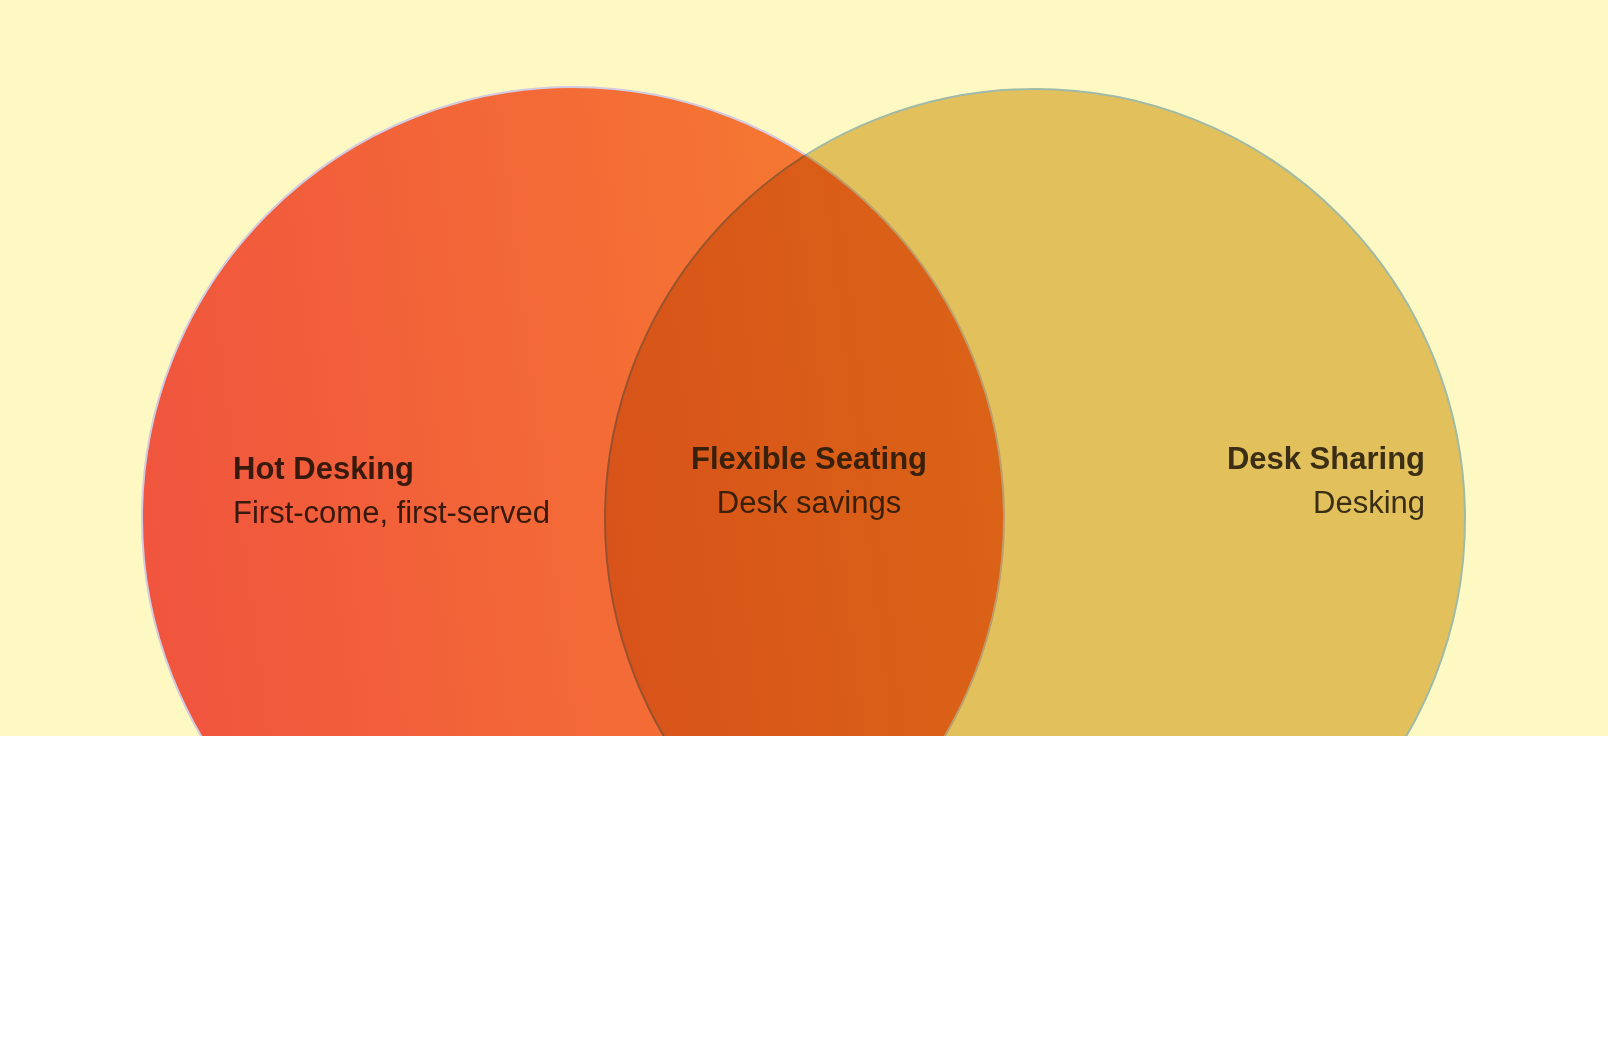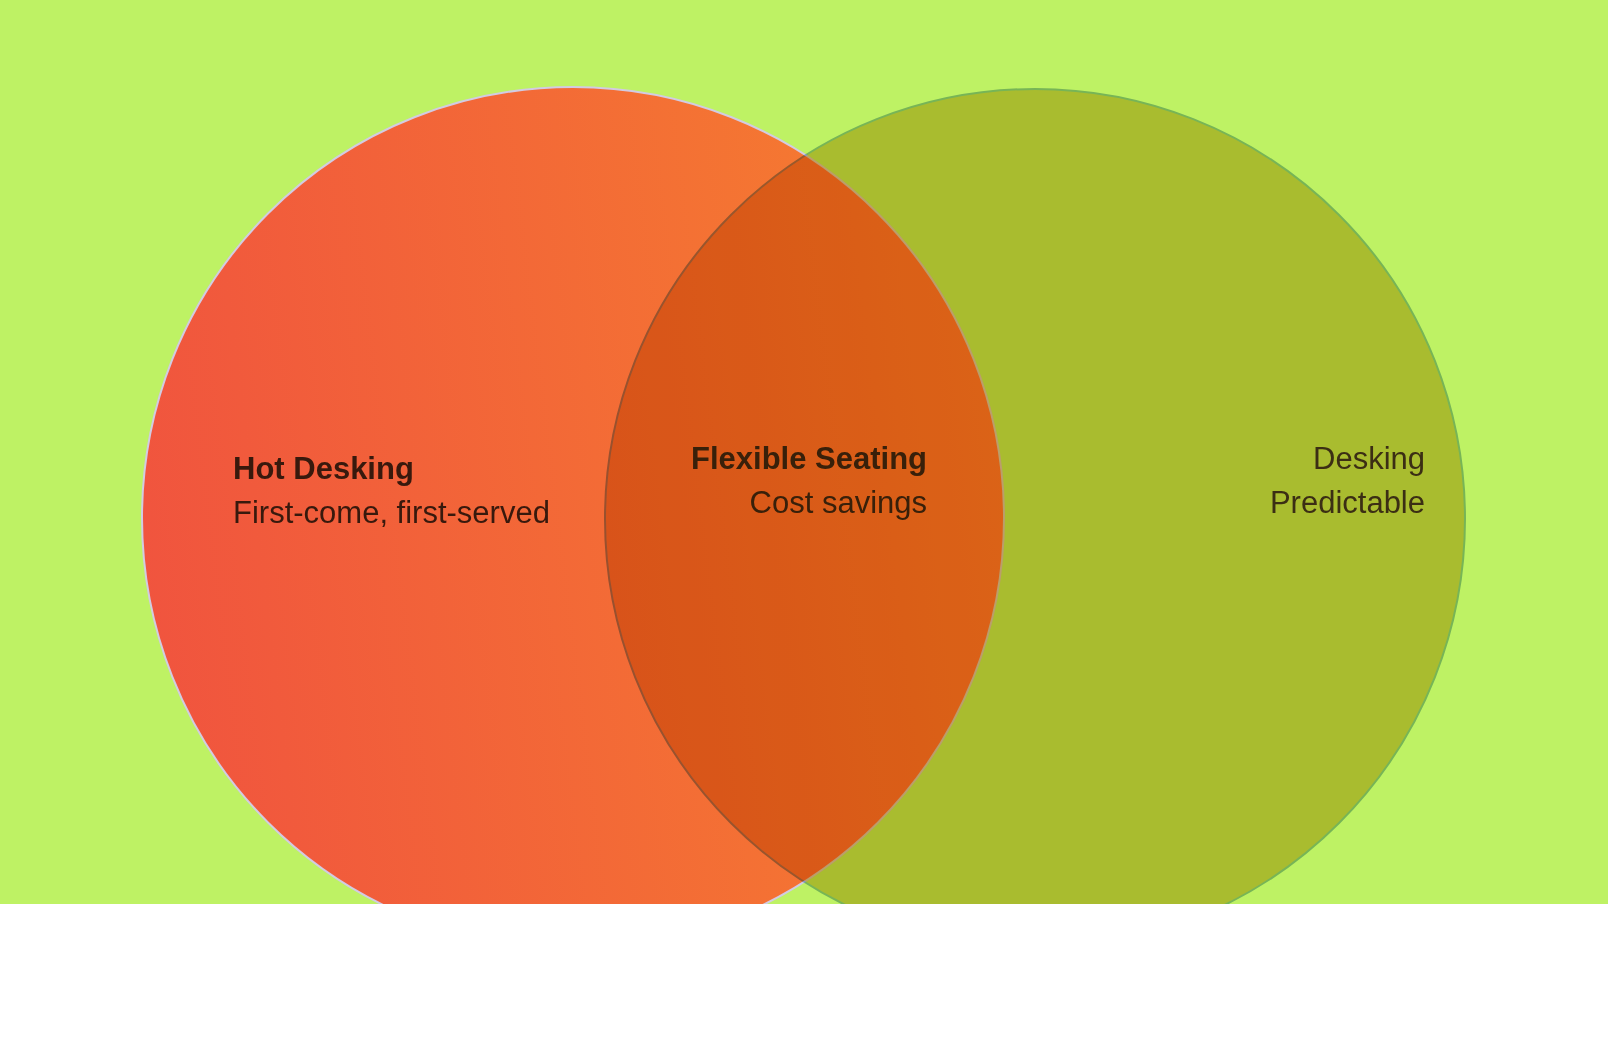--- a/index.html
+++ b/index.html
@@ -4,22 +4,22 @@
 <style>
   html, body {
     margin: 0;
     padding: 0;
     background: #ffffff;
     font-family: "Liberation Sans", sans-serif;
   }
   .canvas {
     position: relative;
     width: 1608px;
-    height: 904px;
-    background: #bef264;
+    height: 736px;
+    background: #fef9c3;
     overflow: hidden;
   }
   .circle {
     position: absolute;
     border-radius: 50%;
     box-sizing: border-box;
   }
   .circle-left {
     left: 141px;
     top: 86px;
@@ -50,21 +50,21 @@
   .label-left {
     left: 233px;
     top: 447px;
     text-align: left;
     color: var(--left-text, #38190d);
   }
   .label-center {
     left: 809px;
     top: 437px;
     transform: translateX(-50%);
-    text-align: right;
+    text-align: center;
     color: var(--overlap-text, #38200a);
   }
   .label-right {
     right: 183px;
     top: 437px;
     text-align: right;
     color: var(--right-text, #3b2e14);
   }
 </style>
 </head>
@@ -75,21 +75,21 @@
   <div class="circle circle-left"></div>
   <div class="circle circle-right"></div>
 
   <div class="label label-left">
     <div class="title">Hot Desking</div>
     <div class="line">First-come, first-served</div>
   </div>
 
   <div class="label label-center">
     <div class="title">Flexible Seating</div>
-    <div class="line">Cost savings</div>
+    <div class="line">Desk savings</div>
   </div>
 
   <div class="label label-right">
+    <div class="title">Desk Sharing</div>
     <div class="line">Desking</div>
-    <div class="line">Predictable</div>
   </div>
 
 </div>
 
 </body></html>

